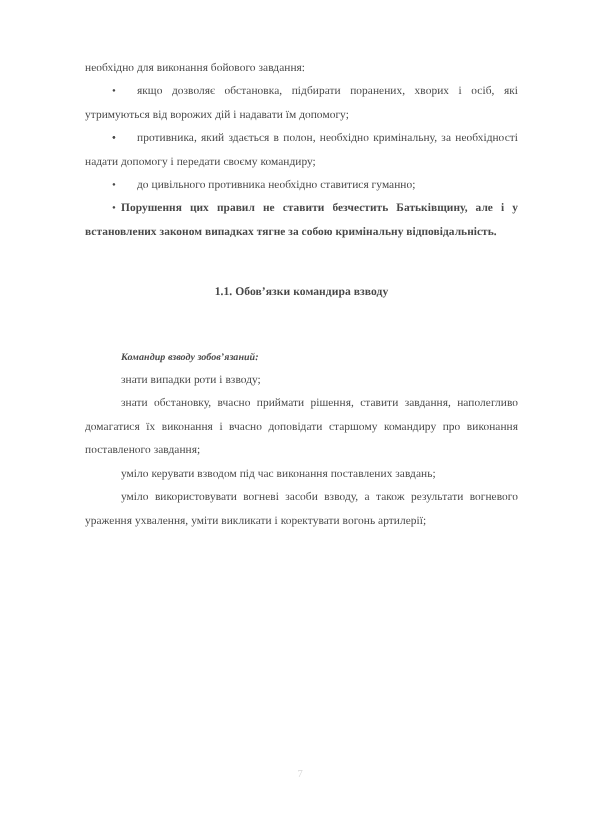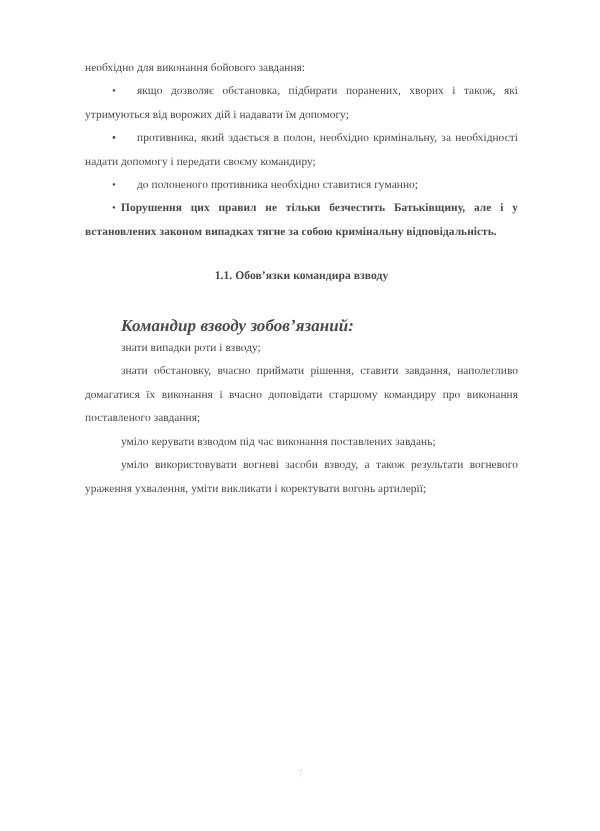--- a/index.html
+++ b/index.html
@@ -80,33 +80,33 @@
     position: absolute;
     left: 27px;
     top: 0;
     width: 10px;
     text-indent: 0;
     font-size: 11px;
     line-height: 23.4px;
   }
 
   h2.section-heading {
-    margin: 0;
+    margin: 16px;
     font-size: 11.6px;
     line-height: 23.4px;
     font-weight: bold;
     text-align: center;
     letter-spacing: 0.05px;
   }
 
   p.subhead {
     font-weight: bold;
     font-style: italic;
     text-indent: 36px;
-    font-size: 17px;
+    font-size: 10px;
     line-height: 23.4px;
     text-align: left;
   }
 
   p.clause {
     text-indent: 36px;
     text-align: justify;
   }
   .gap-md { height: 20px; }
   .gap-lg { height: 26px; }
@@ -127,39 +127,39 @@
 
 <div id="page">
 
   <div id="text-column" class="scan">
 
     <p class="lead">необхідно для виконання бойового завдання:</p>
 
     <ul>
       <li>
         <span class="bullet">•</span>
-        <span>якщо дозволяє обстановка, підбирати поранених, хворих і також, які утримуються від ворожих дій і надавати їм допомогу;</span>
+        <span>якщо дозволяє обстановка, підбирати поранених, хворих і осіб, які утримуються від ворожих дій і надавати їм допомогу;</span>
       </li>
       <li>
         <span class="bullet">•</span>
       </li>
       <li>
         <span class="bullet">•</span>
         <span>противника, який здається в полон, необхідно кримінальну, за необхідності надати допомогу і передати своєму командиру;</span>
       </li>
       <li>
         <span class="bullet">•</span>
-        <span>до полоненого противника необхідно ставитися гуманно;</span>
+        <span>до цивільного противника необхідно ставитися гуманно;</span>
       </li>
       <li>
         <span class="bullet">•</span>
       </li>
     </ul>
 
-    <p class="indent bold">Порушення цих правил не тільки безчестить Батьківщину, але і у встановлених законом випадках тягне за собою кримінальну відповідальність.</p>
+    <p class="indent bold">Порушення цих правил не ставити безчестить Батьківщину, але і у встановлених законом випадках тягне за собою кримінальну відповідальність.</p>
 
 
     <div class="gap-md"></div>
 
     <h2 class="section-heading">1.1. Обов’язки командира взводу</h2>
 
     <div class="gap-lg"></div>
 
     <p class="subhead">Командир взводу зобов’язаний:</p>
 

